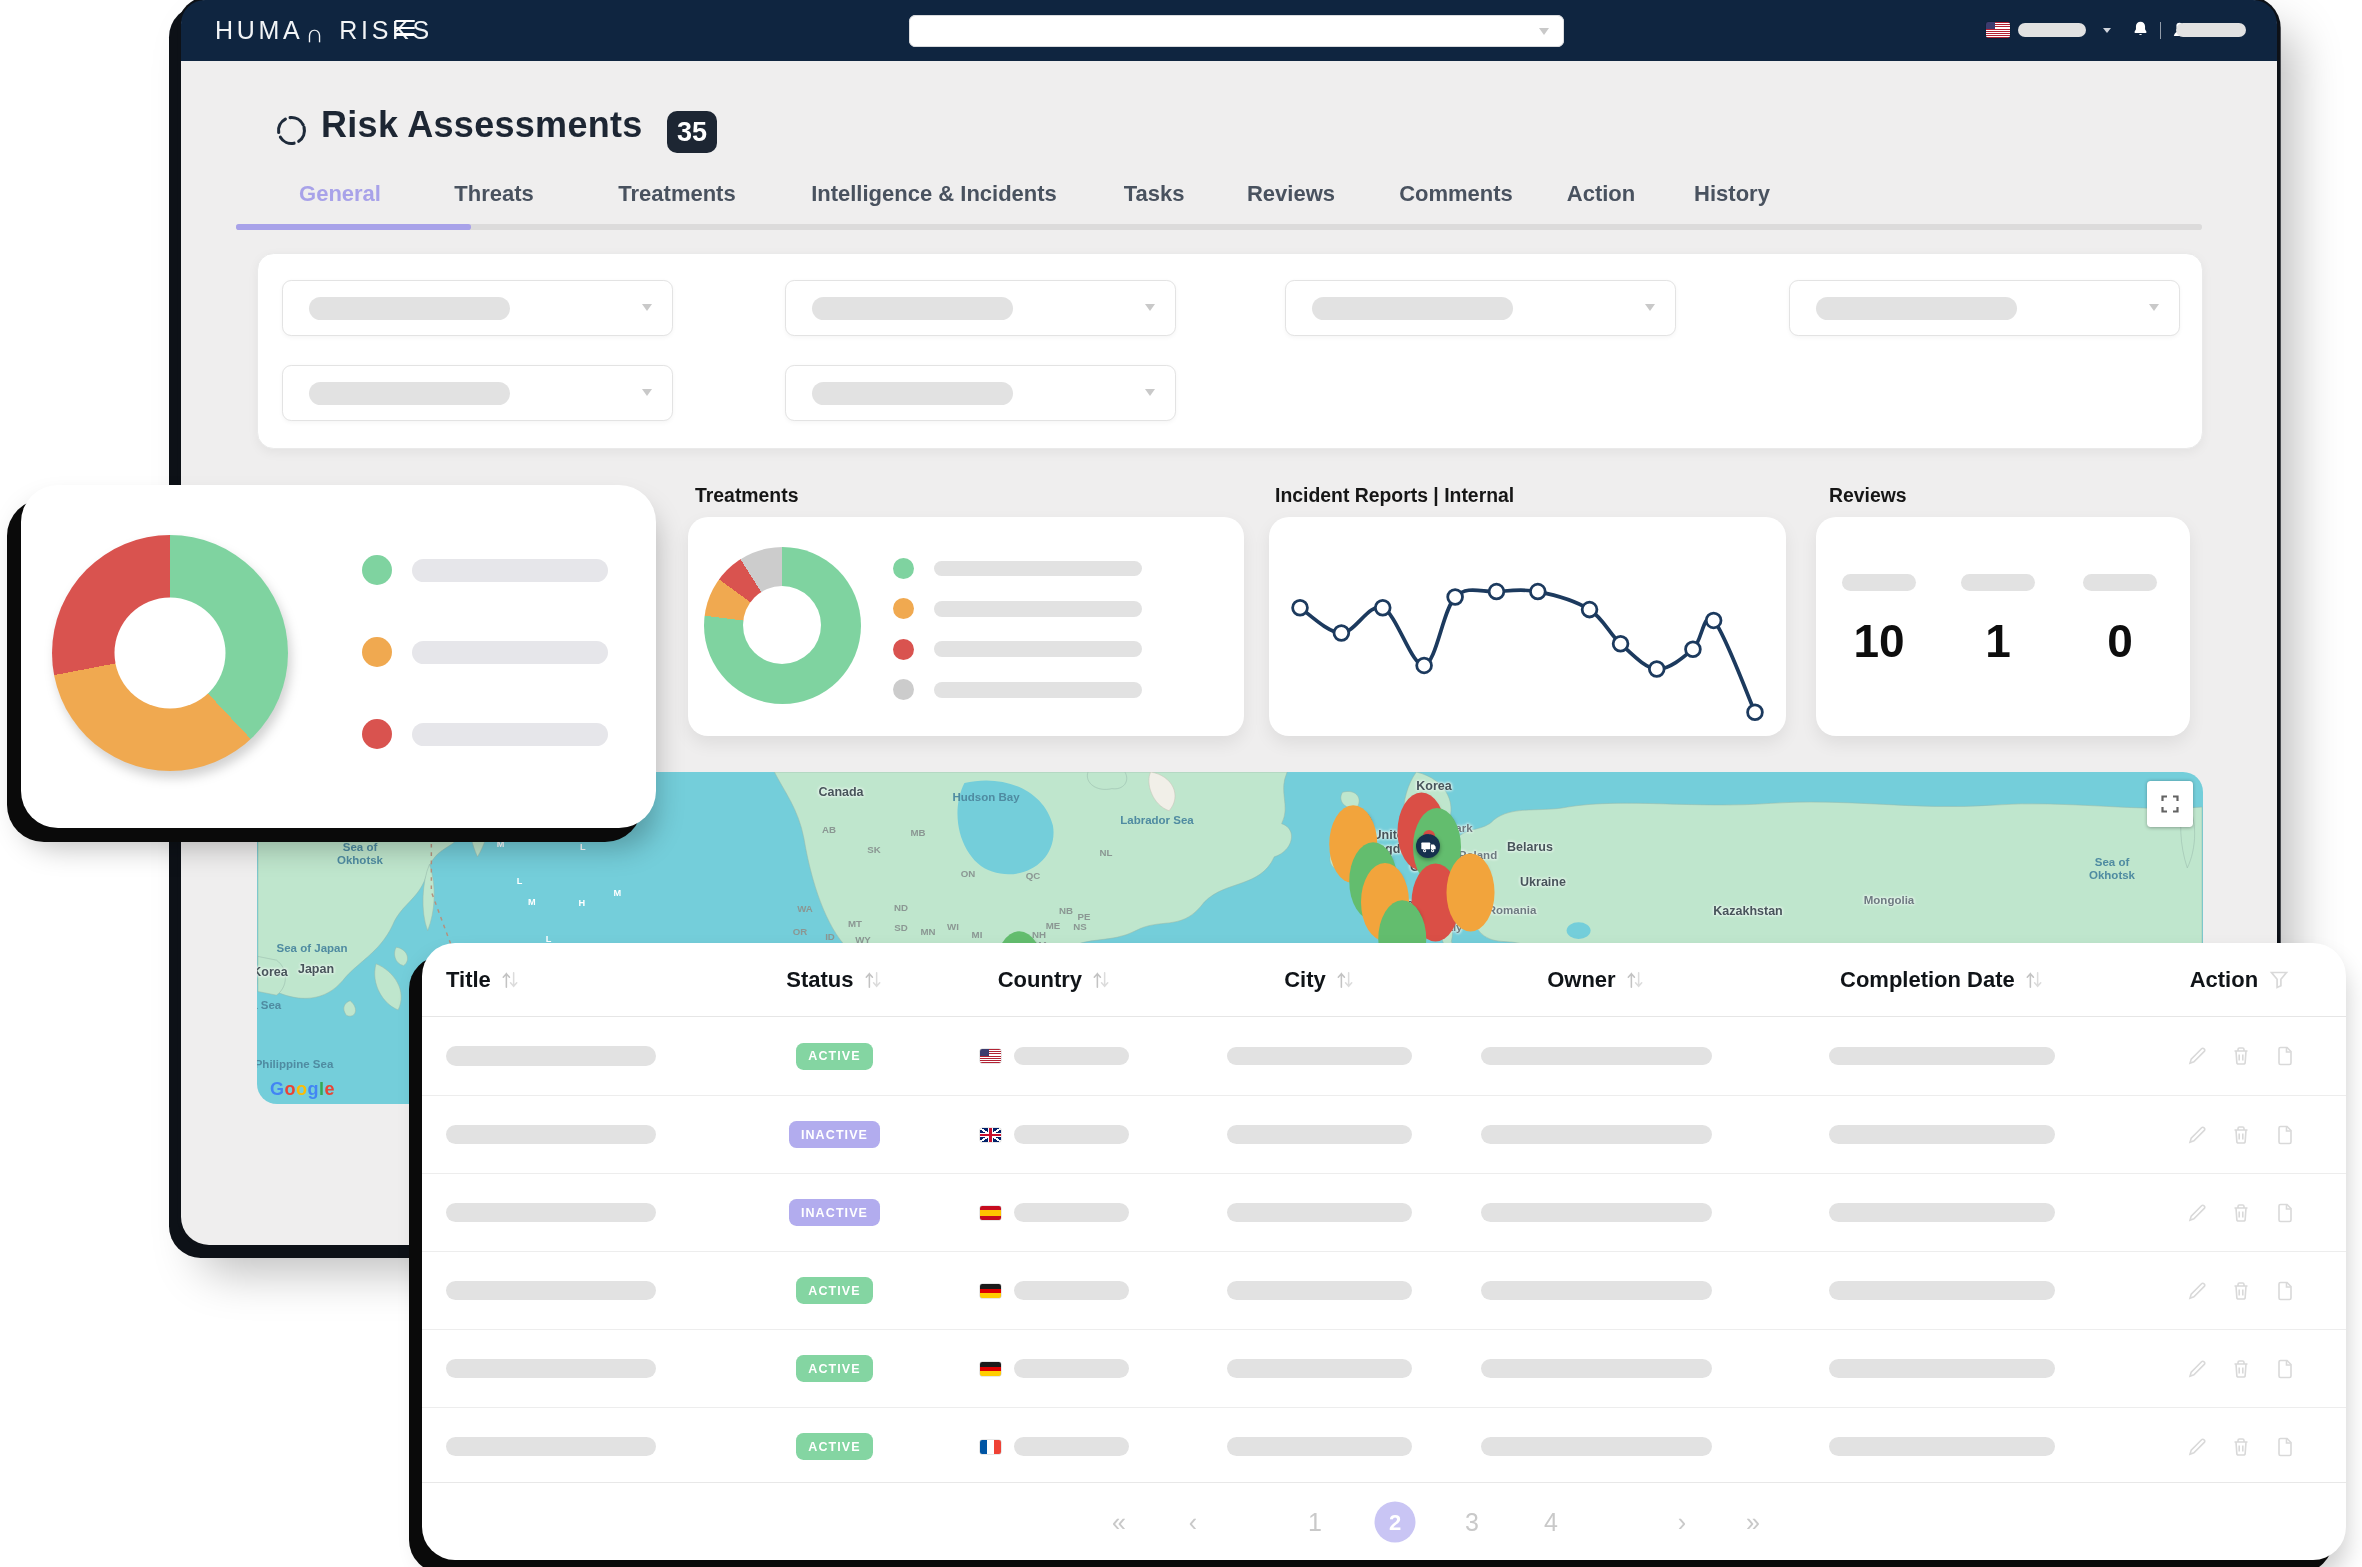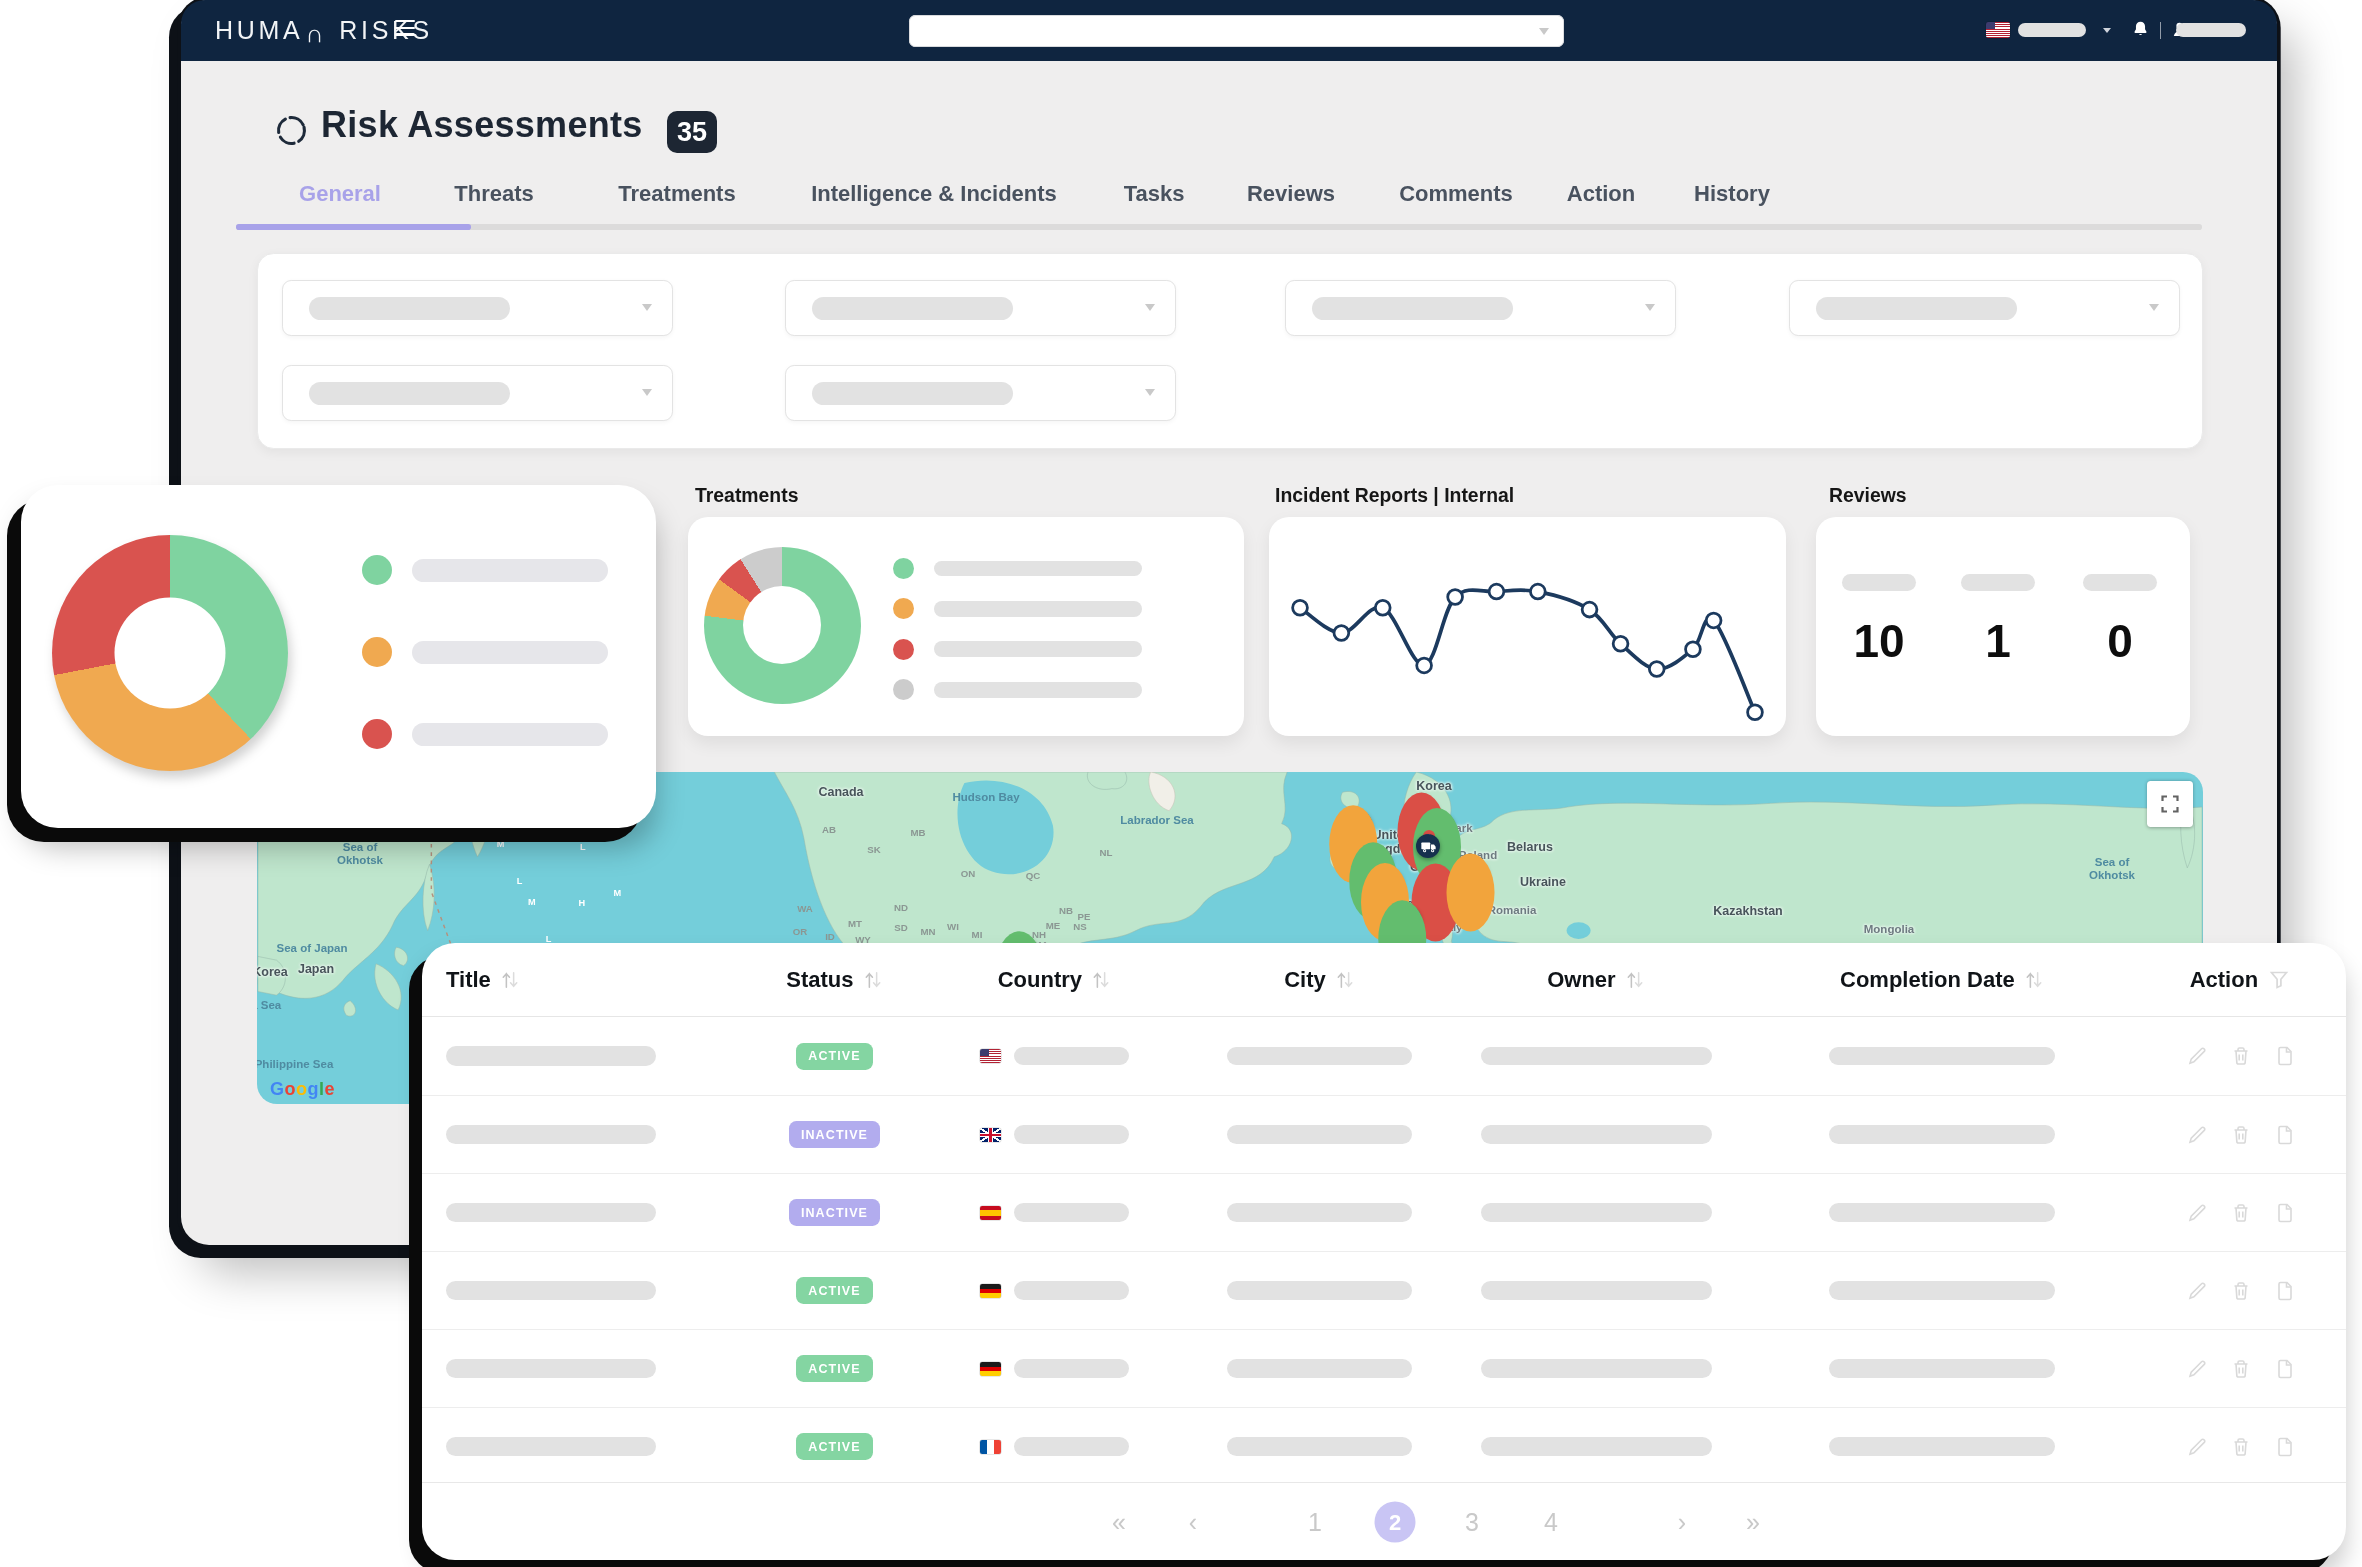--- a/index.html
+++ b/index.html
@@ -366,21 +366,21 @@
           <span class="ml country" style="left: 1191px; top: 57px;">Denmark</span>
           <span class="ml country-strong" style="left: 1273px; top: 75px;">Belarus</span>
           <span class="ml country" style="left: 1221px; top: 84px;">Poland</span>
           <span class="ml country-strong" style="left: 1180px; top: 95px;">Germany</span>
           <span class="ml country-strong" style="left: 1286px; top: 110px;">Ukraine</span>
           <span class="ml country" style="left: 1204px; top: 121px;">Austria</span>
           <span class="ml country" style="left: 1255px; top: 139px;">Romania</span>
           <span class="ml country" style="left: 1194px; top: 156px;">Italy</span>
           <span class="ml country-strong" style="left: 1143px; top: 132px;">France</span>
           <span class="ml country-strong" style="left: 1491px; top: 121px; margin-top: 18px;">Kazakhstan</span>
-          <span class="ml country" style="left: 1632px; top: 129px; margin-top: 29px;">Mongolia</span>
+          <span class="ml country" style="left: 1632px; top: 129px;">Mongolia</span>
           <span class="ml water" style="left: 1855px; top: 97px;">Sea of
 Okhotsk</span>
         </div>
       <div id="map-markers">
           <div class="marker" style="left: 766px; top: 179px; width: 29.5px; height: 29.5px;">
             <svg viewBox="0 0 20 20">
               <rect x="6" y="3.5" width="8.5" height="13.5" rx="0.8" fill="#fff"></rect>
               <g fill="#16304e">
                 <rect x="8" y="5.8" width="1.6" height="1.6"></rect>
                 <rect x="11" y="5.8" width="1.6" height="1.6"></rect>

